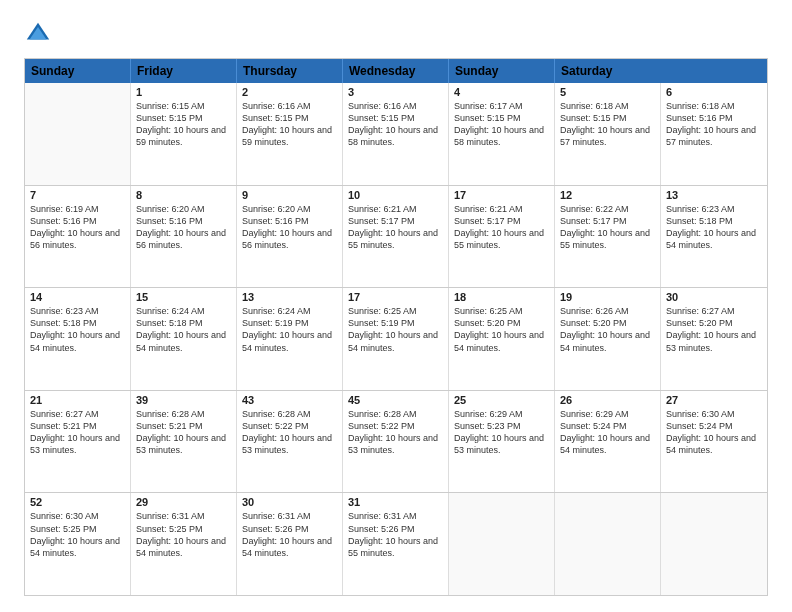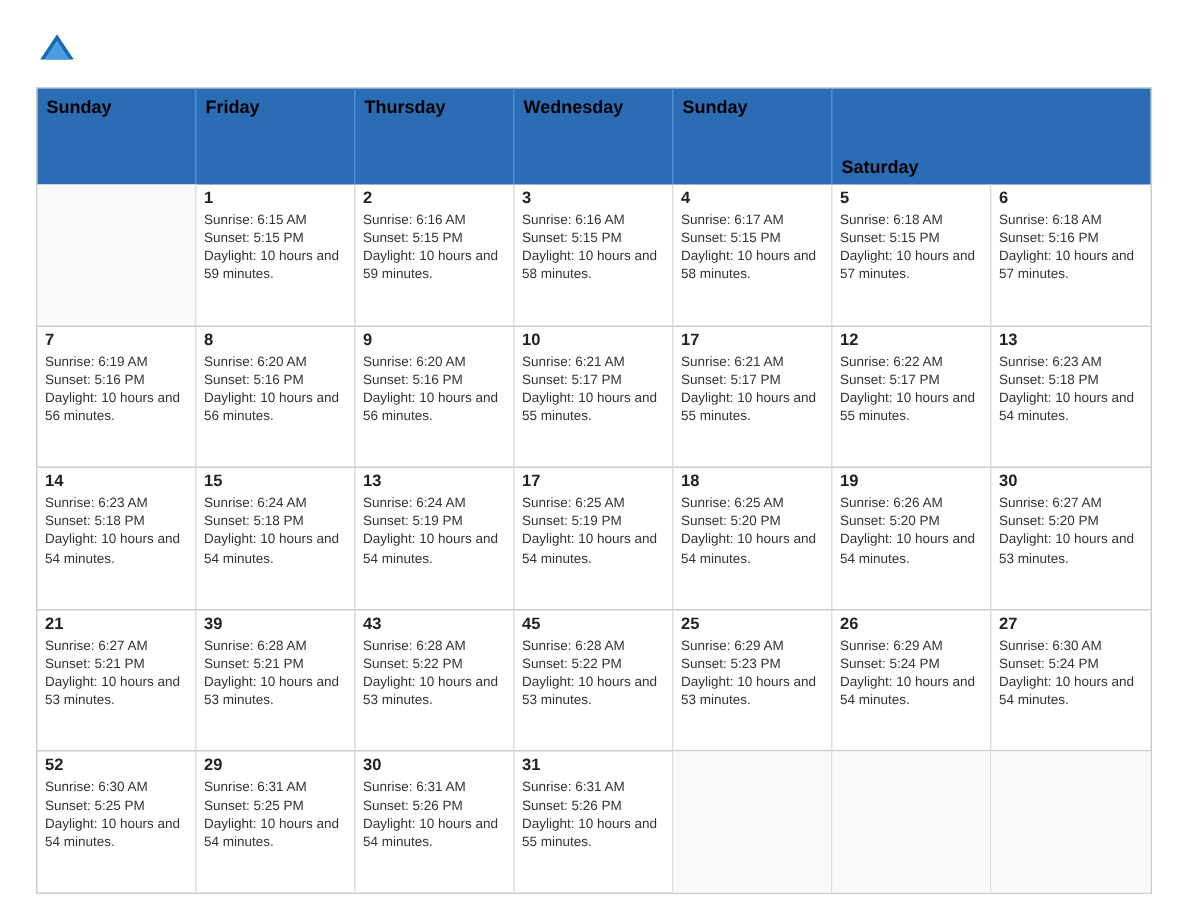--- a/index.html
+++ b/index.html
@@ -65,21 +65,21 @@
       background: #2a6db5;
     }
     .col-header {
       color: #000000;
       font-size: 12px;
       font-weight: bold;
       padding: 5px 6px;
       text-align: left;
       border-right: 1px solid #4a8dd5;
     }
-    .col-header:last-child { border-right: none; margin-top: 40px; }
+    .col-header:last-child { border-right: none; }
     .calendar-body {
       display: flex;
       flex-direction: column;
       flex: 1;
     }
     .week-row {
       display: grid;
       grid-template-columns: repeat(7, 1fr);
       flex: 1;
       border-top: 1px solid #ccc;

